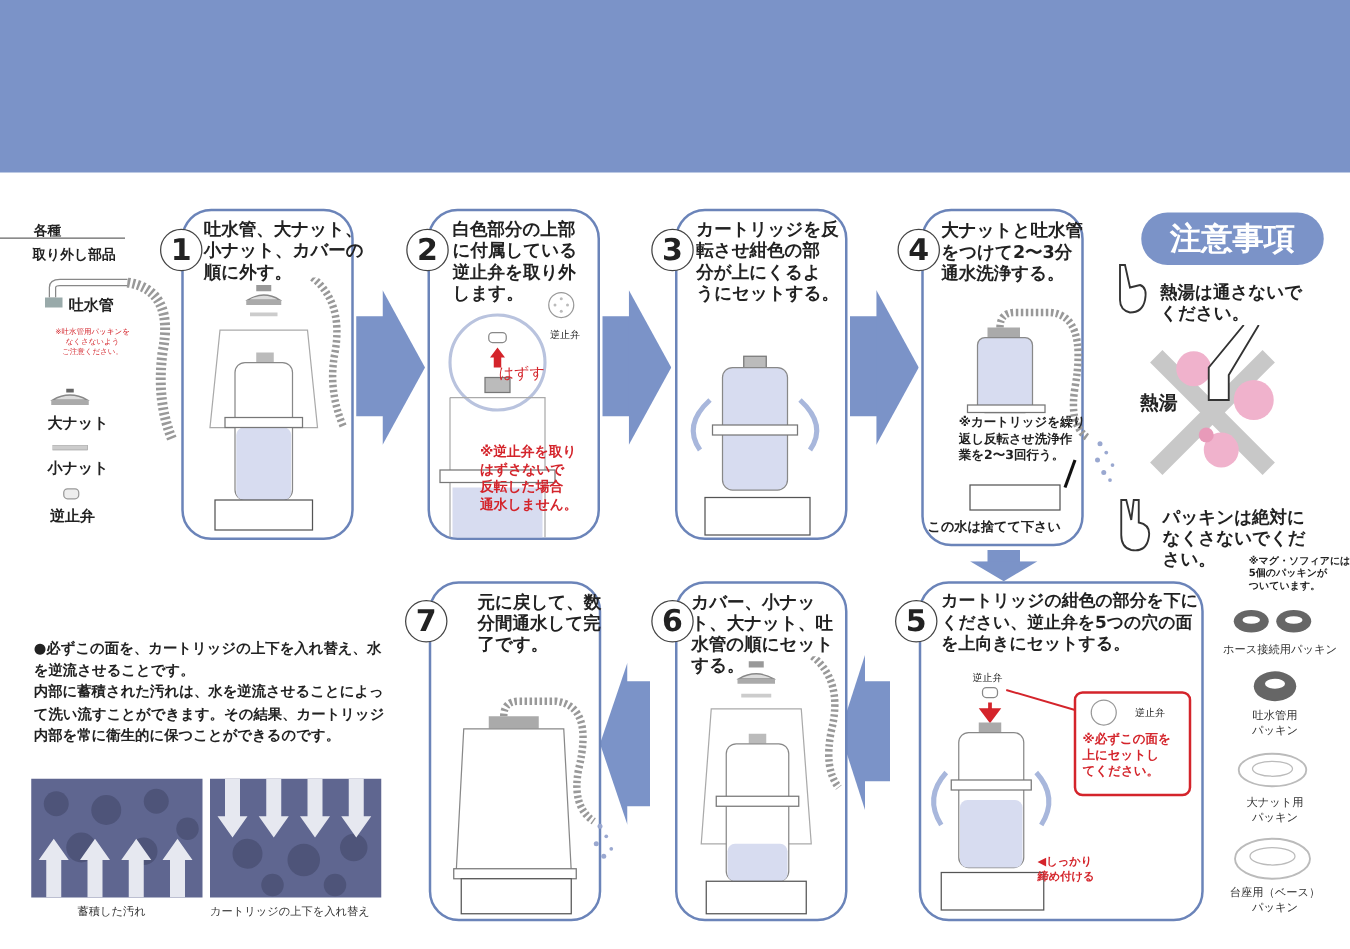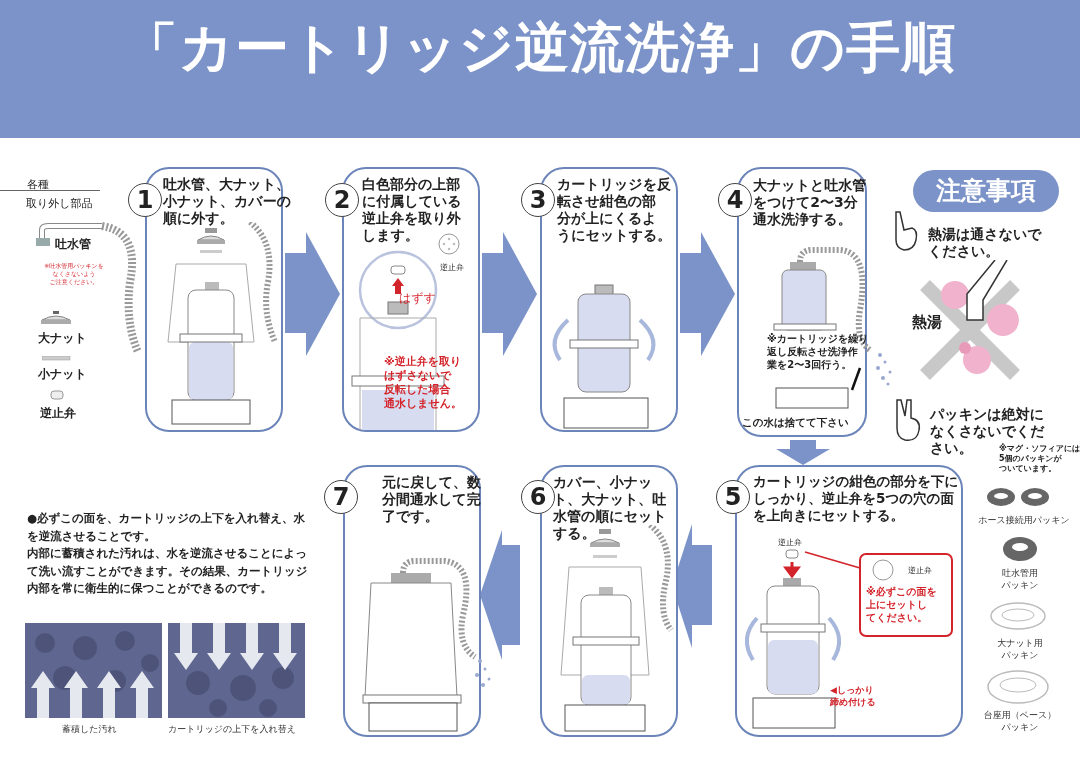--- a/index.html
+++ b/index.html
@@ -10,40 +10,39 @@
   .title { position: absolute; left: 0; top: 12px; width: 1080px; text-align: center; color: #fff; font-size: 54px; font-weight: bold; letter-spacing: 1px; }
   .subtitle-pill { position: absolute; left: 330px; top: 91px; width: 416px; height: 37px; background: #fff; border-radius: 18px; border: 2px solid #c9d3ea; text-align: center; line-height: 33px; font-size: 19px; font-weight: bold; color: #5e6f9e; }
 
   .abs { position: absolute; }
   .panel { position: absolute; border: 2.5px solid #6b84b9; border-radius: 24px; background: #fff; }
   .numcircle { position: absolute; width: 34px; height: 34px; border: 1.5px solid #444; border-radius: 50%; background: #fff; text-align: center; line-height: 32px; font-size: 24px; font-weight: bold; color: #222; z-index: 3; }
   .ptext { position: absolute; font-size: 14px; font-weight: bold; line-height: 17px; color: #222; white-space: pre; }
   .red { color: #d4242b; }
   .arrowblock { position: absolute; background: #7b93c8; }
 
-  .parts-title { position: absolute; left: 26px; top: 175px; font-size: 11px; font-weight: normal; line-height: 19px; }
+  .parts-title { position: absolute; left: 26px; top: 175px; font-size: 11px; font-weight: bold; line-height: 19px; }
   .parts-line { position: absolute; left: 0; top: 190px; width: 100px; height: 1px; background: #666; }
   .part-label { position: absolute; font-size: 12px; font-weight: bold; }
   .part-note { position: absolute; font-size: 6px; color: #d4242b; text-align: center; line-height: 8px; white-space: pre; }
 
   .caution-pill { position: absolute; left: 913px; top: 170px; width: 146px; height: 42px; background: #7b93c8; border-radius: 21px; color: #fff; text-align: center; font-size: 25px; font-weight: bold; line-height: 42px; }
   .caution-text { position: absolute; font-size: 14px; font-weight: bold; line-height: 17px; white-space: pre; }
   .small-note { position: absolute; font-size: 8px; font-weight: bold; line-height: 10px; white-space: pre; margin-left: 27px; }
 
   .explain { position: absolute; left: 27px; top: 510px; width: 285px; font-size: 11.5px; font-weight: bold; line-height: 17.5px; color: #222; }
   .demo { position: absolute; top: 623px; height: 95px; background: #5f6690; }
   .demo-cap { position: absolute; top: 723px; font-size: 9px; color: #333; }
 
   .packing-label { position: absolute; font-size: 9px; color: #333; text-align: center; line-height: 12px; white-space: pre; }
 </style>
 </head>
 <body>
 
 <div class="header">
-  <div class="title">「カートリッジ逆流洗浄」の手順</div>
 </div>
 
 <div>
   <div class="parts-title">
     <div style="padding-left:1px">各種</div>
     <div>取り外し部品</div>
   </div>
   <div class="parts-line"></div>
 
   <svg class="abs" style="left:30px;top:222px" width="120" height="140">
@@ -231,21 +230,21 @@
 <svg class="abs" style="left:985px;top:668px" width="66" height="38">
   <ellipse cx="33" cy="19" rx="30" ry="16" fill="none" stroke="#bbb" stroke-width="1.5"></ellipse>
     <ellipse cx="33" cy="17" rx="18" ry="7" fill="none" stroke="#bbb"></ellipse>
 </svg>
 <div class="packing-label" style="left:972px;top:709px;width:96px">台座用（ベース）
 パッキン</div>
 
 <div class="panel" style="left:735px;top:465px;width:228px;height:272px"></div>
 <div class="numcircle" style="left:716px;top:480px">5</div>
 <div class="ptext" style="left:753px;top:473px;font-size:13.5px">カートリッジの紺色の部分を下に
-しっかり、逆止弁を5つの穴の面
+ください、逆止弁を5つの穴の面
 を上向きにセットする。</div>
 <div class="abs" style="left:778px;top:537px;font-size:8px">逆止弁</div>
 <svg class="abs" style="left:735px;top:548px" width="220" height="190">
   <rect x="51" y="2" width="12" height="8" rx="3" fill="#fff" stroke="#888"></rect>
   <path d="M57 14 L57 20 M51 20 L63 20 L57 28 Z" fill="#d4242b" stroke="#d4242b" stroke-width="3"></path>
   <rect x="48" y="30" width="18" height="8" fill="#aaa"></rect>
   <rect x="32" y="38" width="52" height="108" rx="8" fill="#fff" stroke="#888"></rect>
   <rect x="33" y="92" width="50" height="54" rx="6" fill="#d7dcf0"></rect>
   <rect x="26" y="76" width="64" height="8" fill="#fff" stroke="#777"></rect>
   <path d="M22 70 Q4 90 18 112" stroke="#a8b7dc" stroke-width="4" fill="none"></path>

